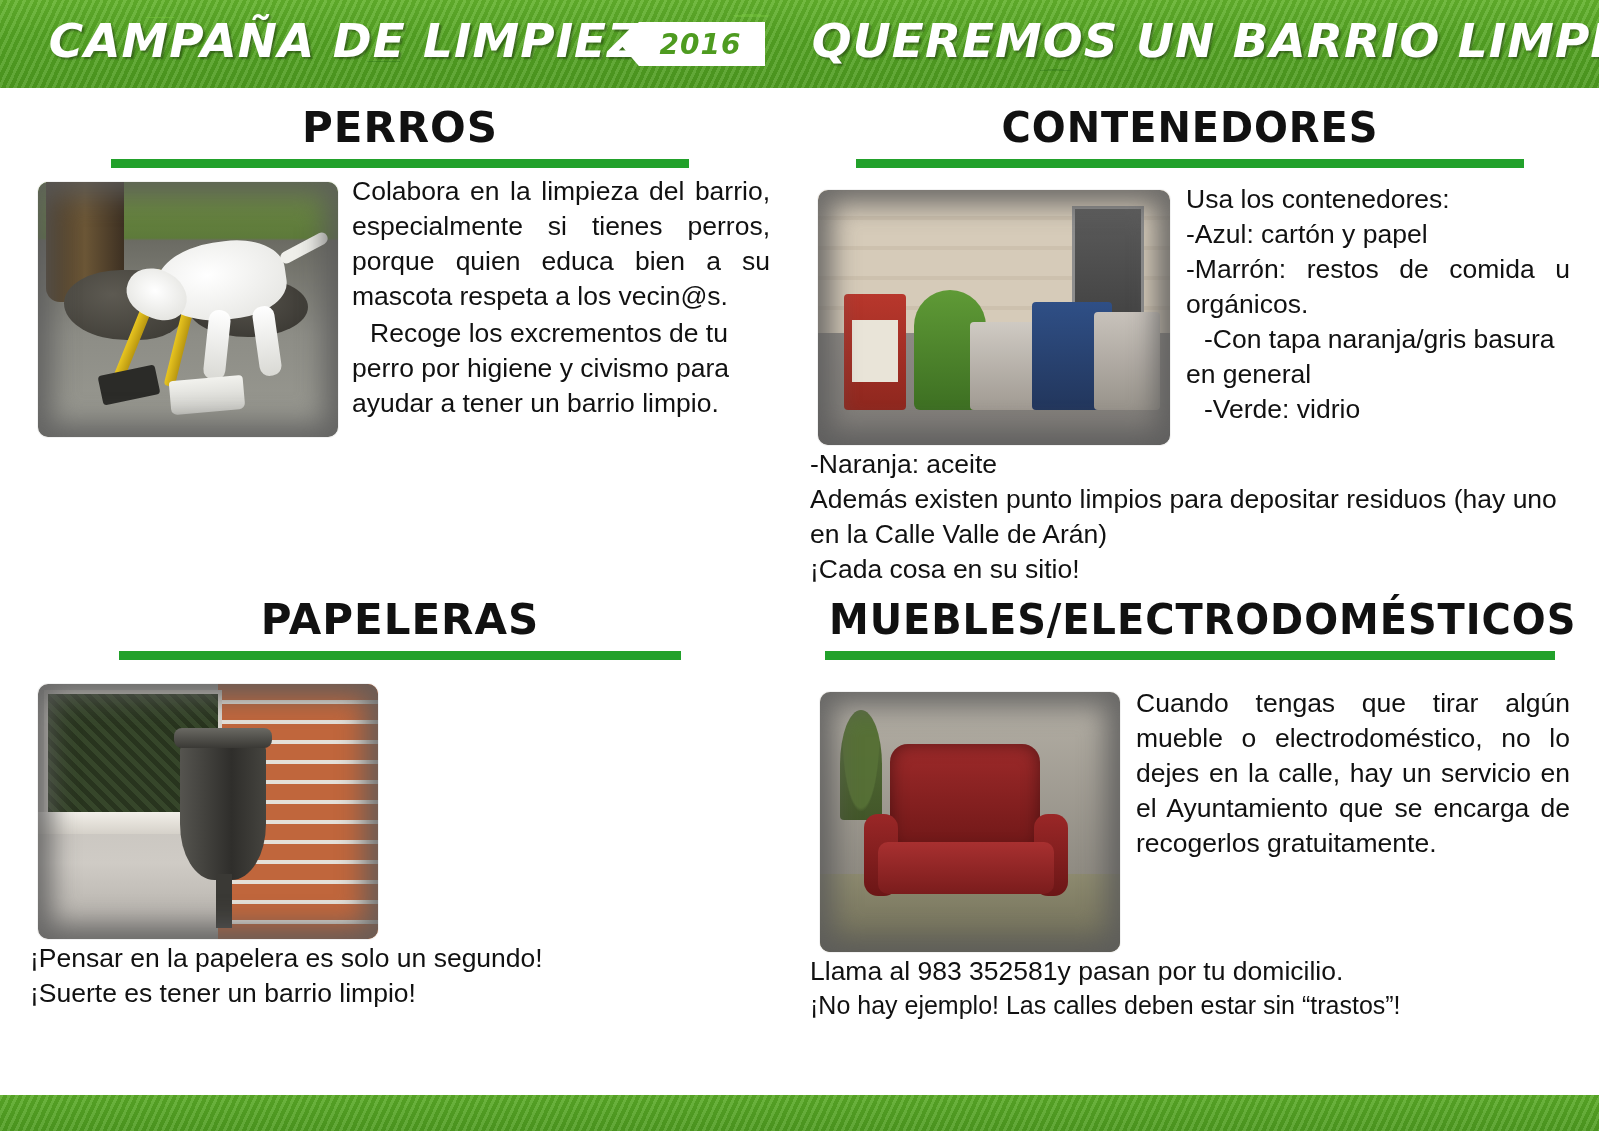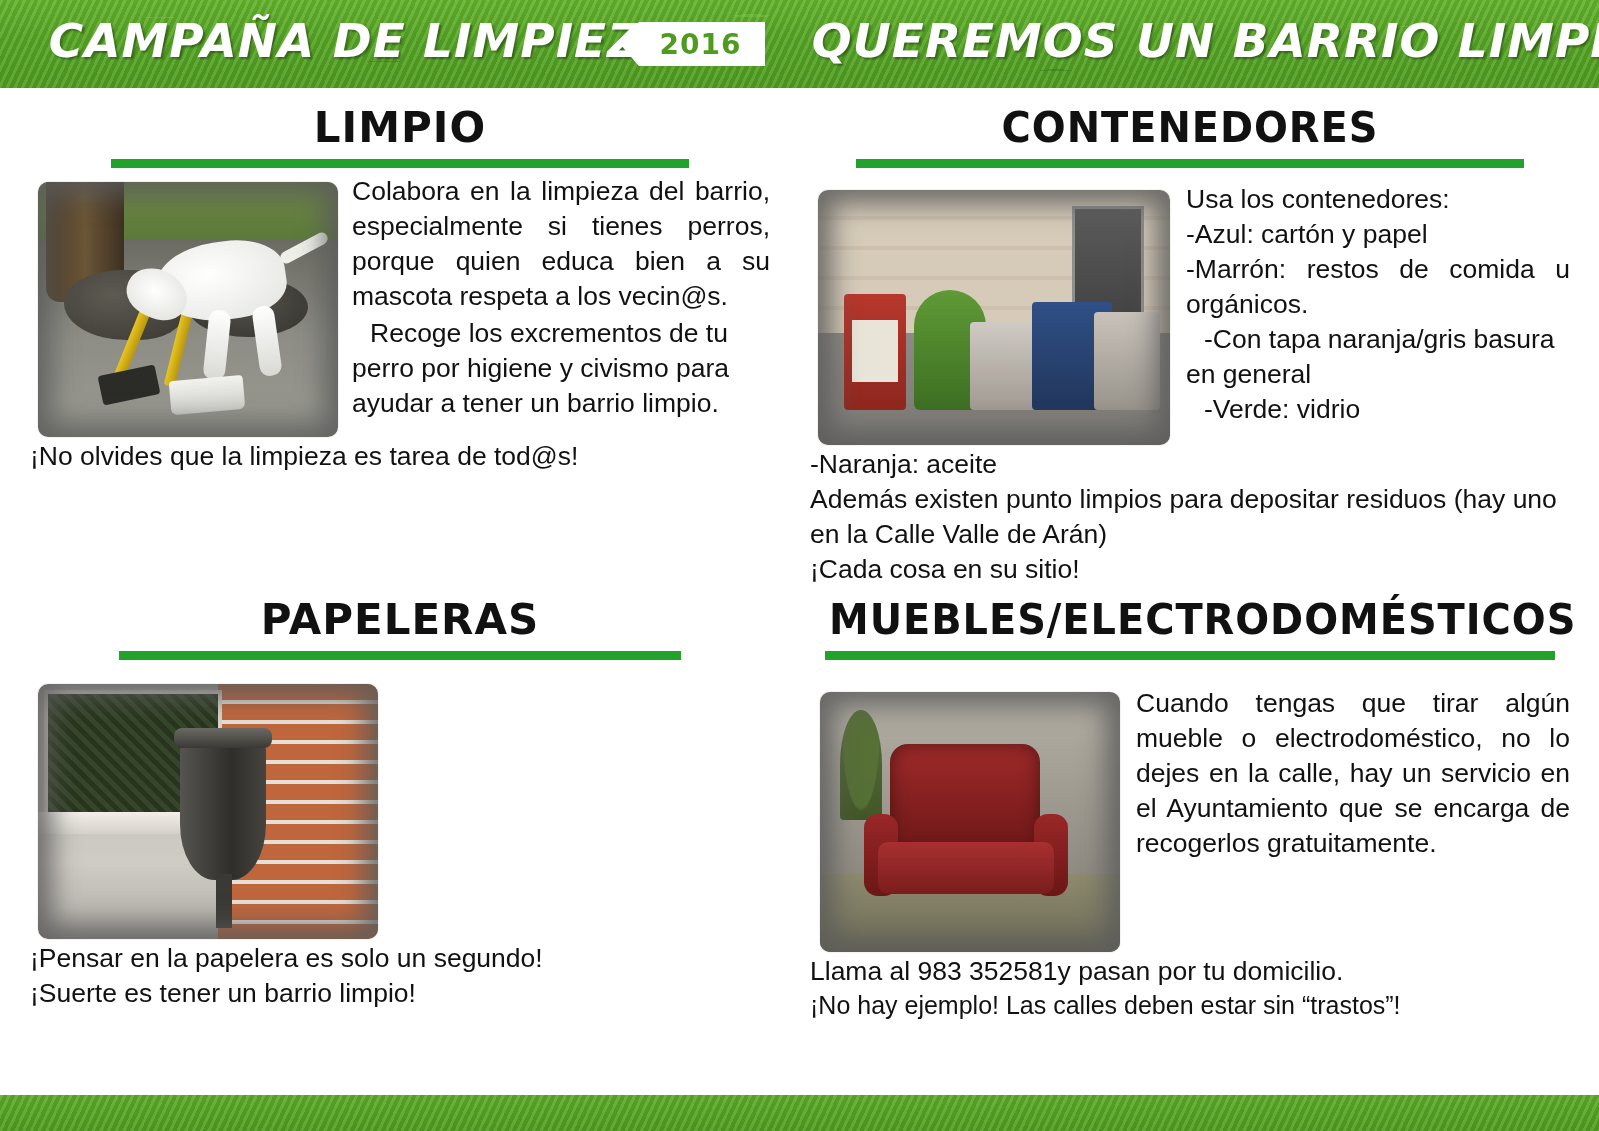--- a/index.html
+++ b/index.html
@@ -89,20 +89,21 @@
     left: 0; top: 0;
     width: 100%;
     height: 100%;
     display: flex;
     align-items: center;
     justify-content: center;
     padding-left: 16px;
     box-sizing: border-box;
     font-family: "DejaVu Sans", sans-serif;
     font-weight: bold;
+    font-style: italic;
     color: #4e9b20;
     font-size: 28px;
     letter-spacing: 1px;
     text-align: center;
   }
 
   
   .footer {
     position: absolute;
     left: 0;
@@ -389,42 +390,41 @@
       <div class="year-text">2016</div>
     </div>
 
     <div class="hdr-title hdr-right">QUEREMOS UN BARRIO LIMPIO</div>
   </div>
 </div>
 
 <div class="content">
 
   <div class="panel panel-dogs">
-    <div class="sec-title">LIMPIO</div>
+    <div class="sec-title">PERROS</div>
     <div class="sec-rule"></div>
 
     <div style="margin-top:6px;">
       <div class="photo photo-dog">
         <div class="tree"></div>
         <div class="rock"></div>
         <div class="rock2"></div>
         <div class="handle1"></div>
         <div class="handle2"></div>
         <div class="dog-body"></div>
         <div class="dog-head"></div>
         <div class="dog-leg1"></div>
         <div class="dog-leg2"></div>
         <div class="dog-tail"></div>
         <div class="broom"></div>
         <div class="dustpan"></div>
       </div>
 
       <div class="body-text justify">Colabora en la limpieza del barrio, especialmente si tienes perros, porque quien educa bien a su mascota respeta a los vecin@s.</div>
       <div class="body-text indent" style="margin-top:2px;">Recoge los excrementos de tu perro por higiene y civismo para ayudar a tener un barrio limpio.</div>
-      <div class="body-text after-img" style="margin-top:2px;">¡No olvides que la limpieza es tarea de tod@s!</div>
     </div>
   </div>
 
   <div class="panel panel-containers">
     <div class="sec-title cond">CONTENEDORES</div>
     <div class="sec-rule"></div>
 
     <div style="margin-top:14px;">
       <div class="photo photo-cont">
         <div class="wall"></div>

